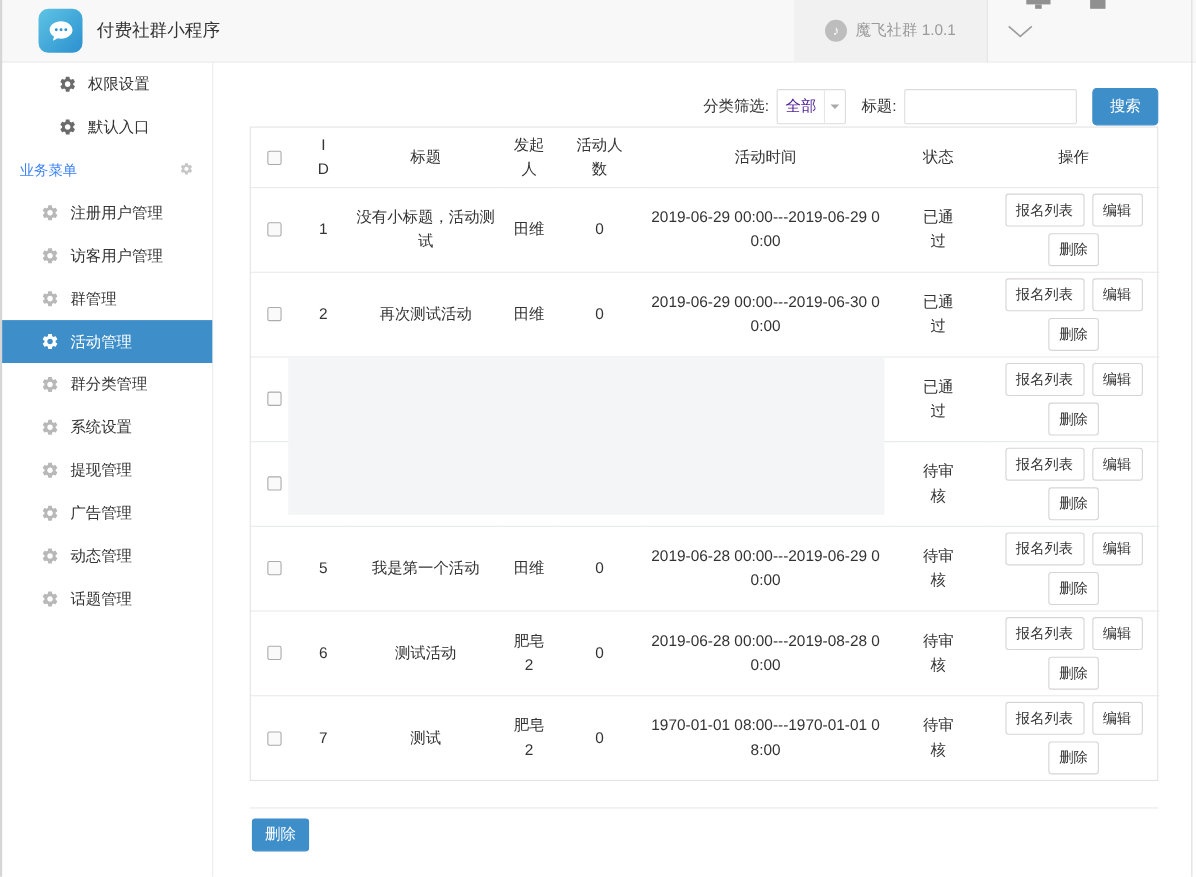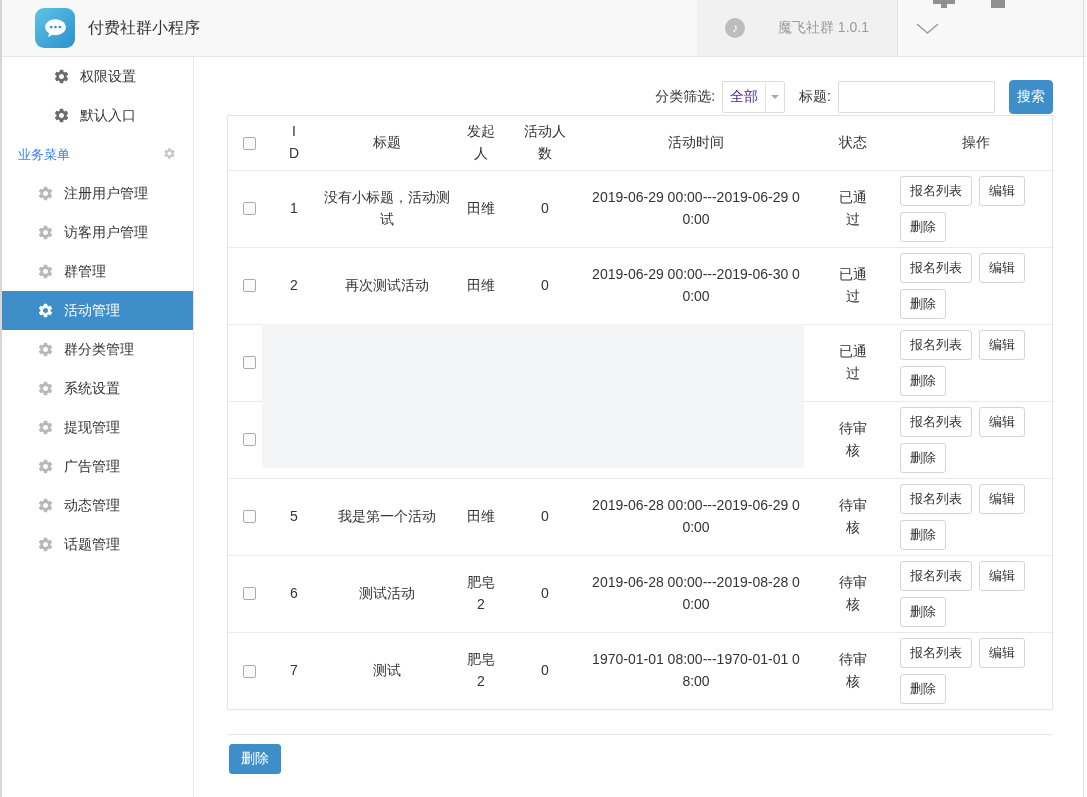--- a/index.html
+++ b/index.html
@@ -32,21 +32,21 @@
     background:linear-gradient(135deg,#5ec4e4,#2b90cf);
     display:flex;align-items:center;justify-content:center;flex:none;
   }
   .app-title{margin-left:13px;font-size:16px;color:#333;}
   .header-right{margin-left:auto;display:flex;align-items:stretch;height:100%;margin-right:131px;}
   .brand{display:flex;align-items:center;padding:0 28px;background:#f1f1f1;cursor:pointer;}
   .brand-icon{
     width:20px;height:20px;border-radius:50%;background:#bdbdbd;color:#fff;
     display:flex;align-items:center;justify-content:center;font-size:12px;line-height:1;margin-right:8px;flex:none;
   }
-  .brand-label{color:#9a9a9a;font-size:14px;white-space:nowrap;margin-left:25px;}
+  .brand-label{color:#9a9a9a;font-size:14px;white-space:nowrap;}
   .header-divider{width:1px;background:#e3e3e3;}
   .chev{width:58px;display:flex;align-items:center;justify-content:center;cursor:pointer;}
   
   aside{
     position:absolute;left:0;top:57px;width:194px;height:740px;background:#fff;
     border-right:1px solid #e7e7e7;
   }
   .side-item{height:39px;display:flex;align-items:center;padding-left:53px;cursor:pointer;}
   .side-item.menu{padding-left:37px;}
   .side-item .gear{width:17px;height:17px;flex:none;display:flex;}
@@ -71,39 +71,39 @@
   .sel-div{width:1px;align-self:stretch;background:#e6e6e6;}
   .caret{width:0;height:0;border:4px solid transparent;border-top-color:#a9a9a9;margin:4px 5px 0 5px;}
   .title-input{
     width:157px;height:32px;border:1px solid #dcdcdc;border-radius:2px;background:#fff;
     padding:0 8px;font-size:14px;color:#333;font-family:inherit;outline:none;margin-right:14px;
   }
   .btn-primary{
     background:var(--primary);color:#fff;border:1px solid var(--primary);
     border-radius:4px;font-size:14px;font-family:inherit;cursor:pointer;
   }
-  .search-btn{width:44px;height:34px;border-radius:4px;}
+  .search-btn{width:60px;height:34px;border-radius:4px;}
   
   .table-wrap{position:relative;margin-top:2px;width:826px;border:1px solid #e3e3e3;}
   table{width:100%;table-layout:fixed;border-collapse:collapse;}
   thead tr{height:54px;border-bottom:1px solid var(--border);}
   tbody tr{height:77px;}
   tbody tr + tr{border-top:1px solid var(--border);}
   th{font-weight:normal;font-size:14px;color:#333;text-align:center;vertical-align:middle;line-height:1.55;}
   td{font-size:14px;color:#333;text-align:center;vertical-align:middle;line-height:1.55;padding:0 2px;}
   .w-id-h{display:inline-block;width:12px;word-break:break-all;}
   .w-creator{display:inline-block;width:30px;}
   .w-part-h{display:inline-block;width:44px;}
   .w-status{display:inline-block;width:32px;}
   .v-time{display:inline-block;width:212px;word-break:break-all;}
   .cb{
     appearance:none;-webkit-appearance:none;width:13px;height:13px;border:1px solid #ababab;
     border-radius:2px;background:#fafafa;vertical-align:middle;cursor:pointer;
   }
-  .btn-row{display:flex;justify-content:flex-start;gap:7px;}
+  .btn-row{display:flex;justify-content:center;gap:7px;}
   .btn-row + .btn-row{margin-top:6px;}
   .tbl-btn{
     background:#fff;border:1px solid #d5d5d5;border-radius:3px;color:#333;
     font-size:13px;font-family:inherit;padding:5px 9px;cursor:pointer;white-space:nowrap;
   }
   .redaction-overlay{
     position:absolute;left:34px;top:208px;width:542px;height:144px;
     background:var(--redaction);z-index:2;
   }
   

